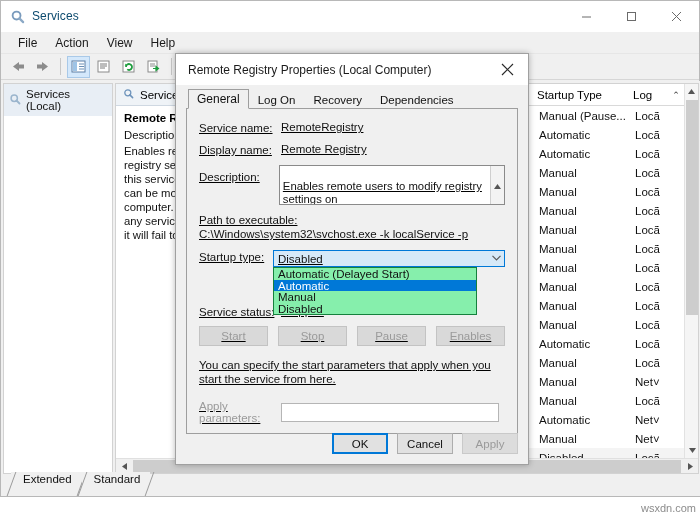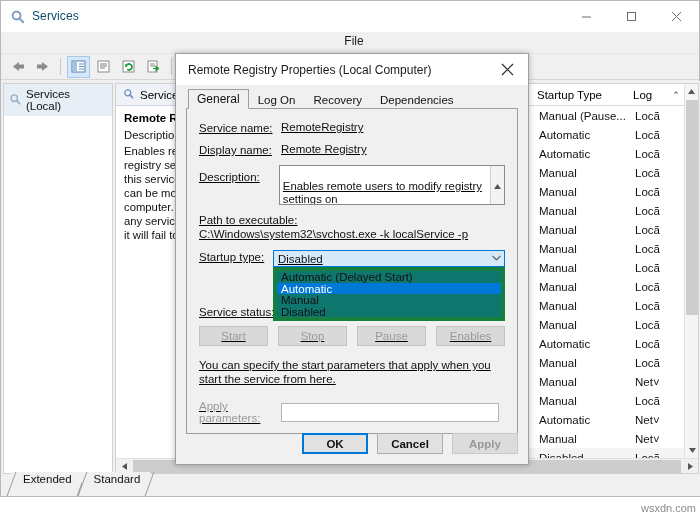--- a/index.html
+++ b/index.html
@@ -50,21 +50,20 @@
   }
   .cap svg { display: block; }
 
   
   .menubar {
     height: 22px;
     background: #f0f0f0;
     display: flex; align-items: center;
     padding-left: 8px;
     border-bottom: 1px solid #e6e6e6;
-    flex-direction: column;
   }
   .menu-item {
     font-size: 12px; color: #1a1a1a;
     padding: 2px 9px;
   }
 
   
   .toolbar {
     height: 26px;
     background: #f0f0f0;
@@ -265,23 +264,23 @@
     font-size:11.5px; color:#111;
     padding-left:4px;
   }
   .combo-arrow{
     position:absolute; right:3px; top:2px;
     color:#4a4a4a; font-size:9px;
   }
   .droplist{
     position:absolute;
     left:0; top:17px;
-    width:232px;
-    background:#0f766e;
-    border:4px solid #15803d;
+    width:204px;
+    background:#86efac;
+    border:1px solid #15803d;
     z-index:20;
   }
   .dropitem{
     font-size:11.5px; color:#111;
     height:11.5px; line-height:11.5px;
     padding: 1px 0 1px 4px;
   }
   .dropitem.sel{ background:#0078d7; color:#ffffff; }
 
   .statusrow{ display:flex; margin-top:38px; }
@@ -299,24 +298,24 @@
   .splabel{ width:82px; font-size:11.5px; color:#9a9a9a;}
   .spinput{
     width:218px; height:19px;
     background:#ffffff; border:1px solid #b5b5b5;
   }
   .dlg-btns{
     position:absolute; right:10px; bottom:10px;
     display:flex; gap:9px;
   }
   .dbtn{
-    width:66px; height:21px;
+    width:56px; height:21px;
     font-size:11.5px;
     display:flex;align-items:center;justify-content:center;
-    background:#e1e1e1; border:1px solid #adadad; color:#111;font-weight:bold;
+    background:#e1e1e1; border:1px solid #adadad; color:#111;
   }
   .dbtn.default{ border:2px solid #0078d7; background:#e1e1e1;}
   .dbtn.disabled{ color:#9a9a9a; background:#dcdcdc; border-color:#c9c9c9;}
 
   .watermark{
     position:absolute; right:4px; bottom:1px;
     font-size:11px; color:#8c8c8c;
   }
 </style>
 </head>

